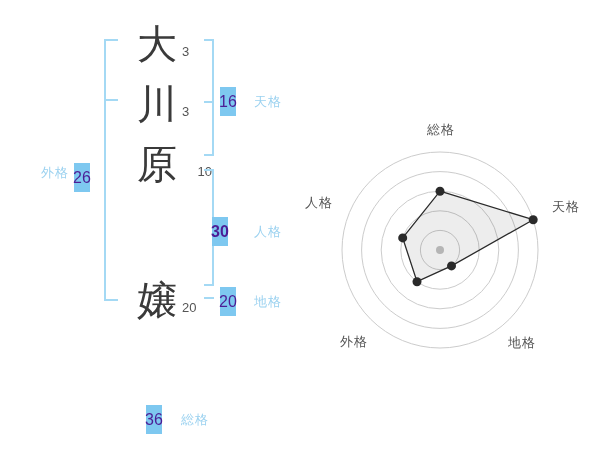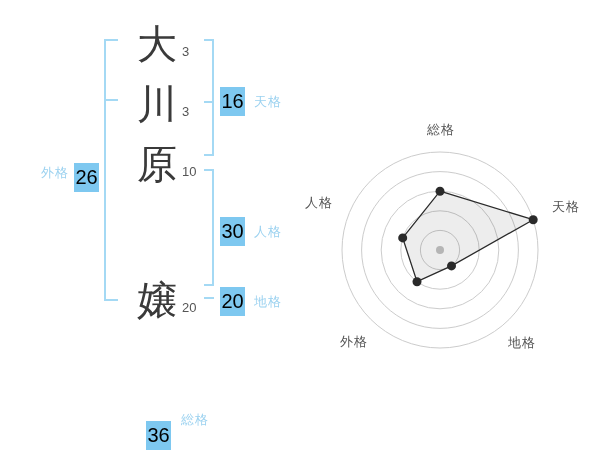--- a/index.html
+++ b/index.html
@@ -14,22 +14,22 @@
   }
   .strokes{
     position:absolute;left:182px;width:30px;
     font-size:13px;line-height:14px;color:#555555;
   }
   
   .bline{position:absolute;width:2px;background:#a4d9f4;}
   .btick{position:absolute;height:2px;background:#a4d9f4;}
   
   .k-box{
-    position:absolute;width:25px;height:29px;background:#7ec8f0;color:#000000;
-    font-size:20px;display:flex;align-items:center;justify-content:center;
+    position:absolute;width:16px;height:29px;background:#7ec8f0;color:#4c1d95;
+    font-size:16px;display:flex;align-items:center;justify-content:center;
   }
   .k-label{
     position:absolute;color:#9cd2f0;font-size:13px;line-height:14px;letter-spacing:1px;
   }
   
   #radar-svg{position:absolute;left:0;top:0;}
   #radar-svg text{
     font-family:"Liberation Sans","DejaVu Sans",sans-serif;
     font-size:13px;fill:#555555;letter-spacing:1px;
   }
@@ -38,21 +38,21 @@
 <body>
 
 <div class="stage">
 
   <div id="name-column">
       <span class="kanji" style="top: 24px;">大</span>
       <span class="strokes" style="top: 45px;">3</span>
       <span class="kanji" style="top: 84px;">川</span>
       <span class="strokes" style="top: 105px;">3</span>
       <span class="kanji" style="top: 144px;">原</span>
-      <span class="strokes" style="top: 165px;">10</span>
+      <span class="strokes" style="top: 165px; text-align: right;">10</span>
       <span class="kanji" style="top: 280px;">嬢</span>
       <span class="strokes" style="top: 301px;">20</span>
     </div>
 
   <div class="bline" style="left:104px;top:39px;height:262px;"></div>
   <div class="btick" style="left:104px;top:39px;width:14px;"></div>
   <div class="btick" style="left:104px;top:99px;width:14px;"></div>
   <div class="btick" style="left:104px;top:299px;width:14px;"></div>
 
   <div class="bline" style="left:212px;top:39px;height:117px;"></div>
@@ -65,27 +65,27 @@
   <div class="btick" style="left:204px;top:284px;width:10px;"></div>
 
   <div class="btick" style="left:204px;top:297px;width:10px;"></div>
 
   <span class="k-label" style="left:41px;top:166px;">外格</span>
   <span class="k-box" style="left:74px;top:163px;">26</span>
 
   <span class="k-box" style="left:220px;top:87px;">16</span>
   <span class="k-label" style="left:254px;top:95px;">天格</span>
 
-  <span class="k-box" style="left:220px;top:217px;">30</span>
+  <span class="k-box" style="left:212px;top:217px;font-weight:bold;">30</span>
   <span class="k-label" style="left:254px;top:225px;">人格</span>
 
   <span class="k-box" style="left:220px;top:287px;">20</span>
   <span class="k-label" style="left:254px;top:295px;">地格</span>
 
-  <span class="k-box" style="left:146px;top:405px;margin-top:16px;">36</span>
+  <span class="k-box" style="left:146px;top:405px;">36</span>
   <span class="k-label" style="left:181px;top:413px;">総格</span>
 
   <svg id="radar-svg" width="600" height="470" viewBox="0 0 600 470">
       <circle cx="440" cy="250" r="19.6" fill="none" stroke="#cccccc" stroke-width="1"></circle>
       <circle cx="440" cy="250" r="39.2" fill="none" stroke="#cccccc" stroke-width="1"></circle>
       <circle cx="440" cy="250" r="58.8" fill="none" stroke="#cccccc" stroke-width="1"></circle>
       <circle cx="440" cy="250" r="78.4" fill="none" stroke="#cccccc" stroke-width="1"></circle>
       <circle cx="440" cy="250" r="98" fill="none" stroke="#cccccc" stroke-width="1"></circle>
       <polygon points="440.0,191.2 533.2,219.7 451.5,265.9 417.0,281.7 402.7,237.9" fill="rgba(0,0,0,0.07)" stroke="#2a2a2a" stroke-width="1.3"></polygon>
       <circle cx="440" cy="250" r="4" fill="#b5b5b5"></circle>

